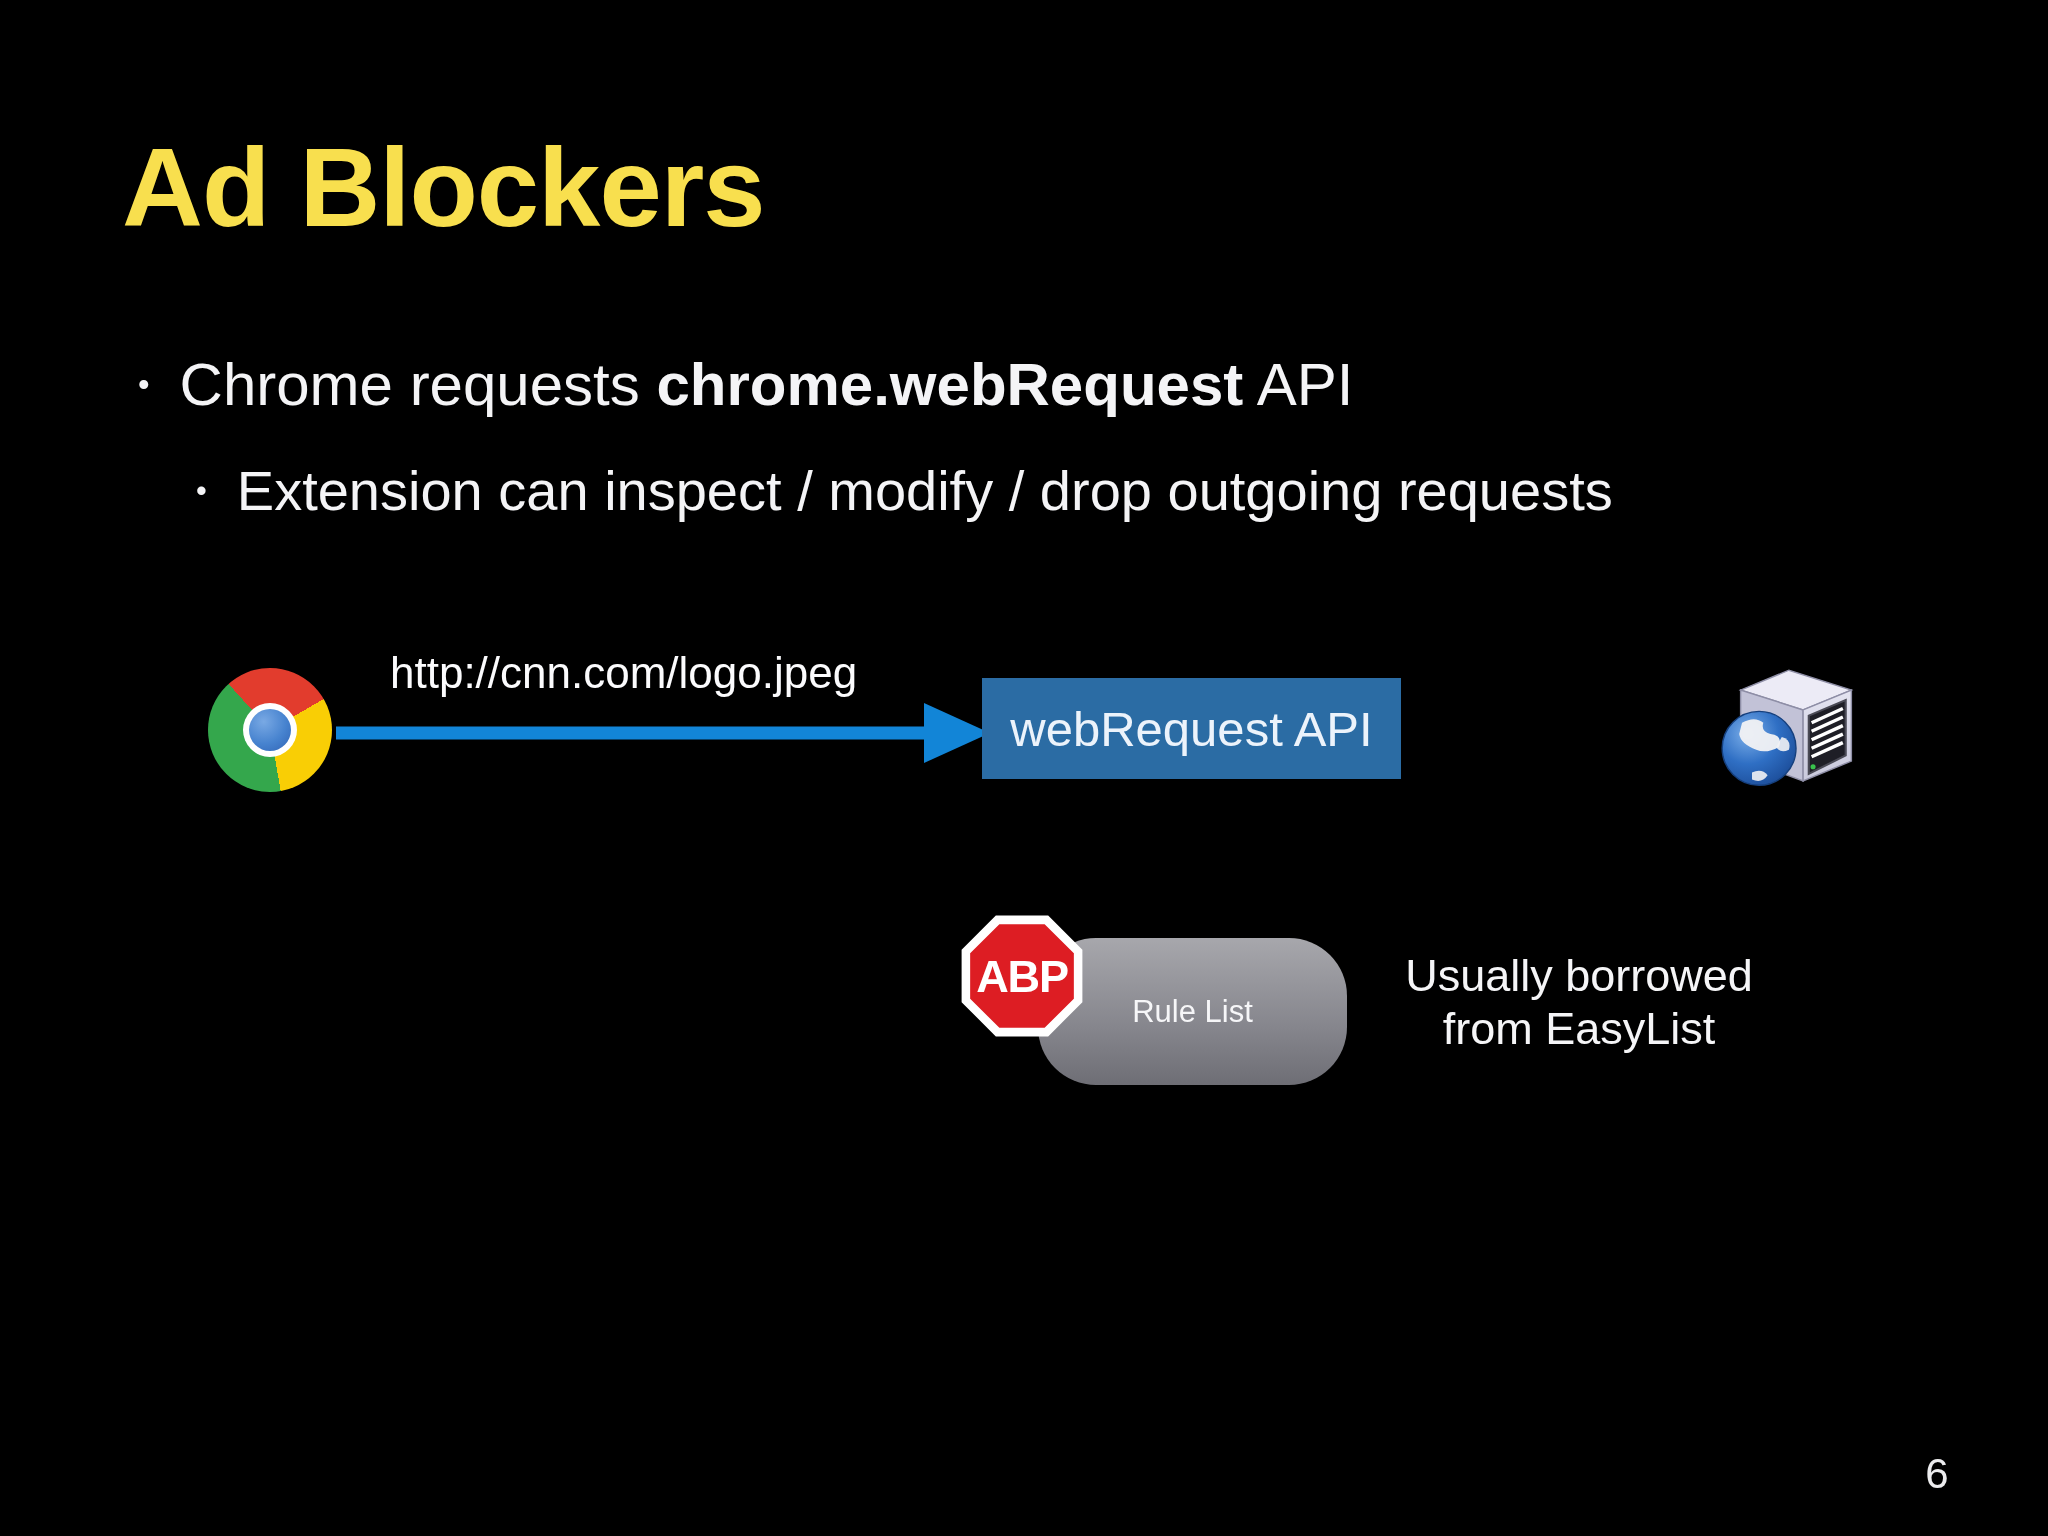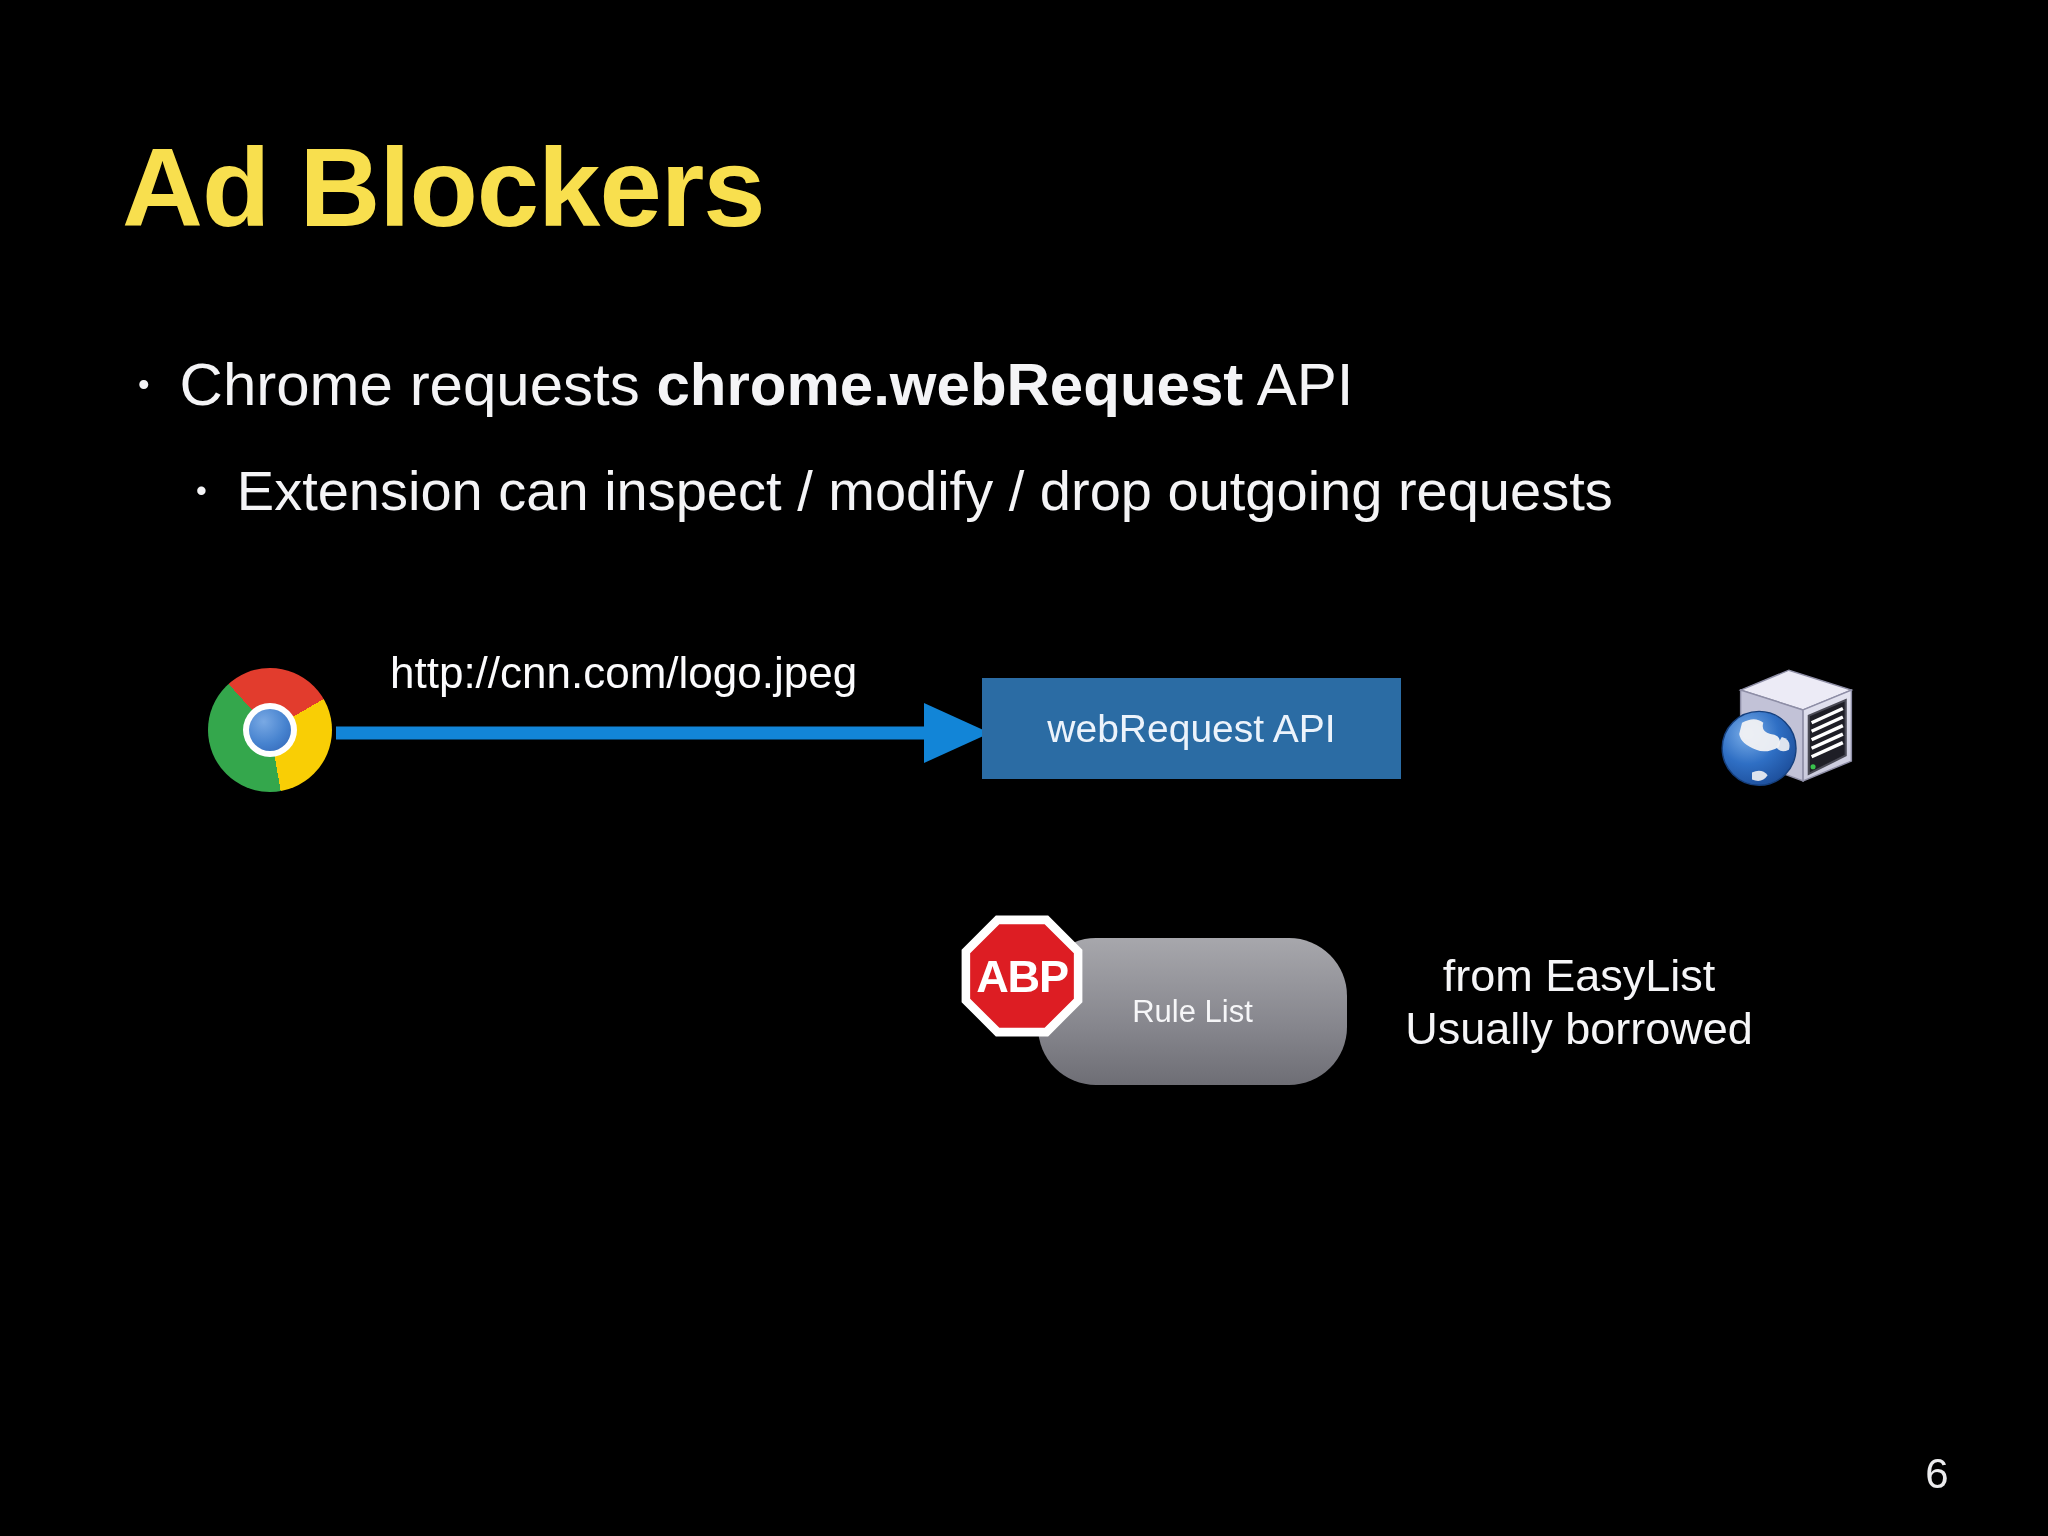--- a/index.html
+++ b/index.html
@@ -32,21 +32,21 @@
     border-radius:50%;background:radial-gradient(circle at 35% 30%,#79a9e4,#4783cf 55%,#2f63b5);
   }
   .request-url{
     position:absolute;left:390px;top:648px;width:540px;text-align:left;
     font-size:44px;color:#fbfbfd;white-space:nowrap;
   }
   .request-arrow{position:absolute;left:336px;top:698px;}
   .api-box{
     position:absolute;left:982px;top:678px;width:419px;height:101px;background:#2b6ca4;
     display:flex;align-items:center;justify-content:center;
-    font-size:39px;color:#ecf3fb;white-space:nowrap;
+    font-size:49px;color:#ecf3fb;white-space:nowrap;
   }
   .server-icon{position:absolute;left:1712px;top:656px;}
   .abp-icon{position:absolute;left:961px;top:915px;z-index:3;}
   .rule-list-box{
     position:absolute;left:1038px;top:938px;width:309px;height:147px;border-radius:58px;
     background:linear-gradient(180deg,#a7a7ac,#86868d 60%,#6e6e75);
     display:flex;align-items:center;justify-content:center;z-index:2;
     font-size:31px;color:#f6f6f8;white-space:nowrap;
   }
   .easylist-note{
@@ -120,19 +120,19 @@
   <svg class="abp-icon" width="122" height="122" viewBox="0 0 100 100">
     <polygon points="30,4 70,4 96,30 96,70 70,96 30,96 4,70 4,30" fill="#dd1d23" stroke="#ffffff" stroke-width="7"></polygon>
     <text x="50" y="63" text-anchor="middle" font-size="37" font-weight="bold" fill="#ffffff" letter-spacing="-1">ABP</text>
   </svg>
 
   <div class="rule-list-box">
     <span>Rule List</span>
   </div>
 
   <div class="easylist-note">
+    <span>Usually borrowed</span>
     <span>from EasyList</span>
-    <span>Usually borrowed</span>
   </div>
 
   <div class="page-number">6</div>
 
 </div>
 
 </body></html>

